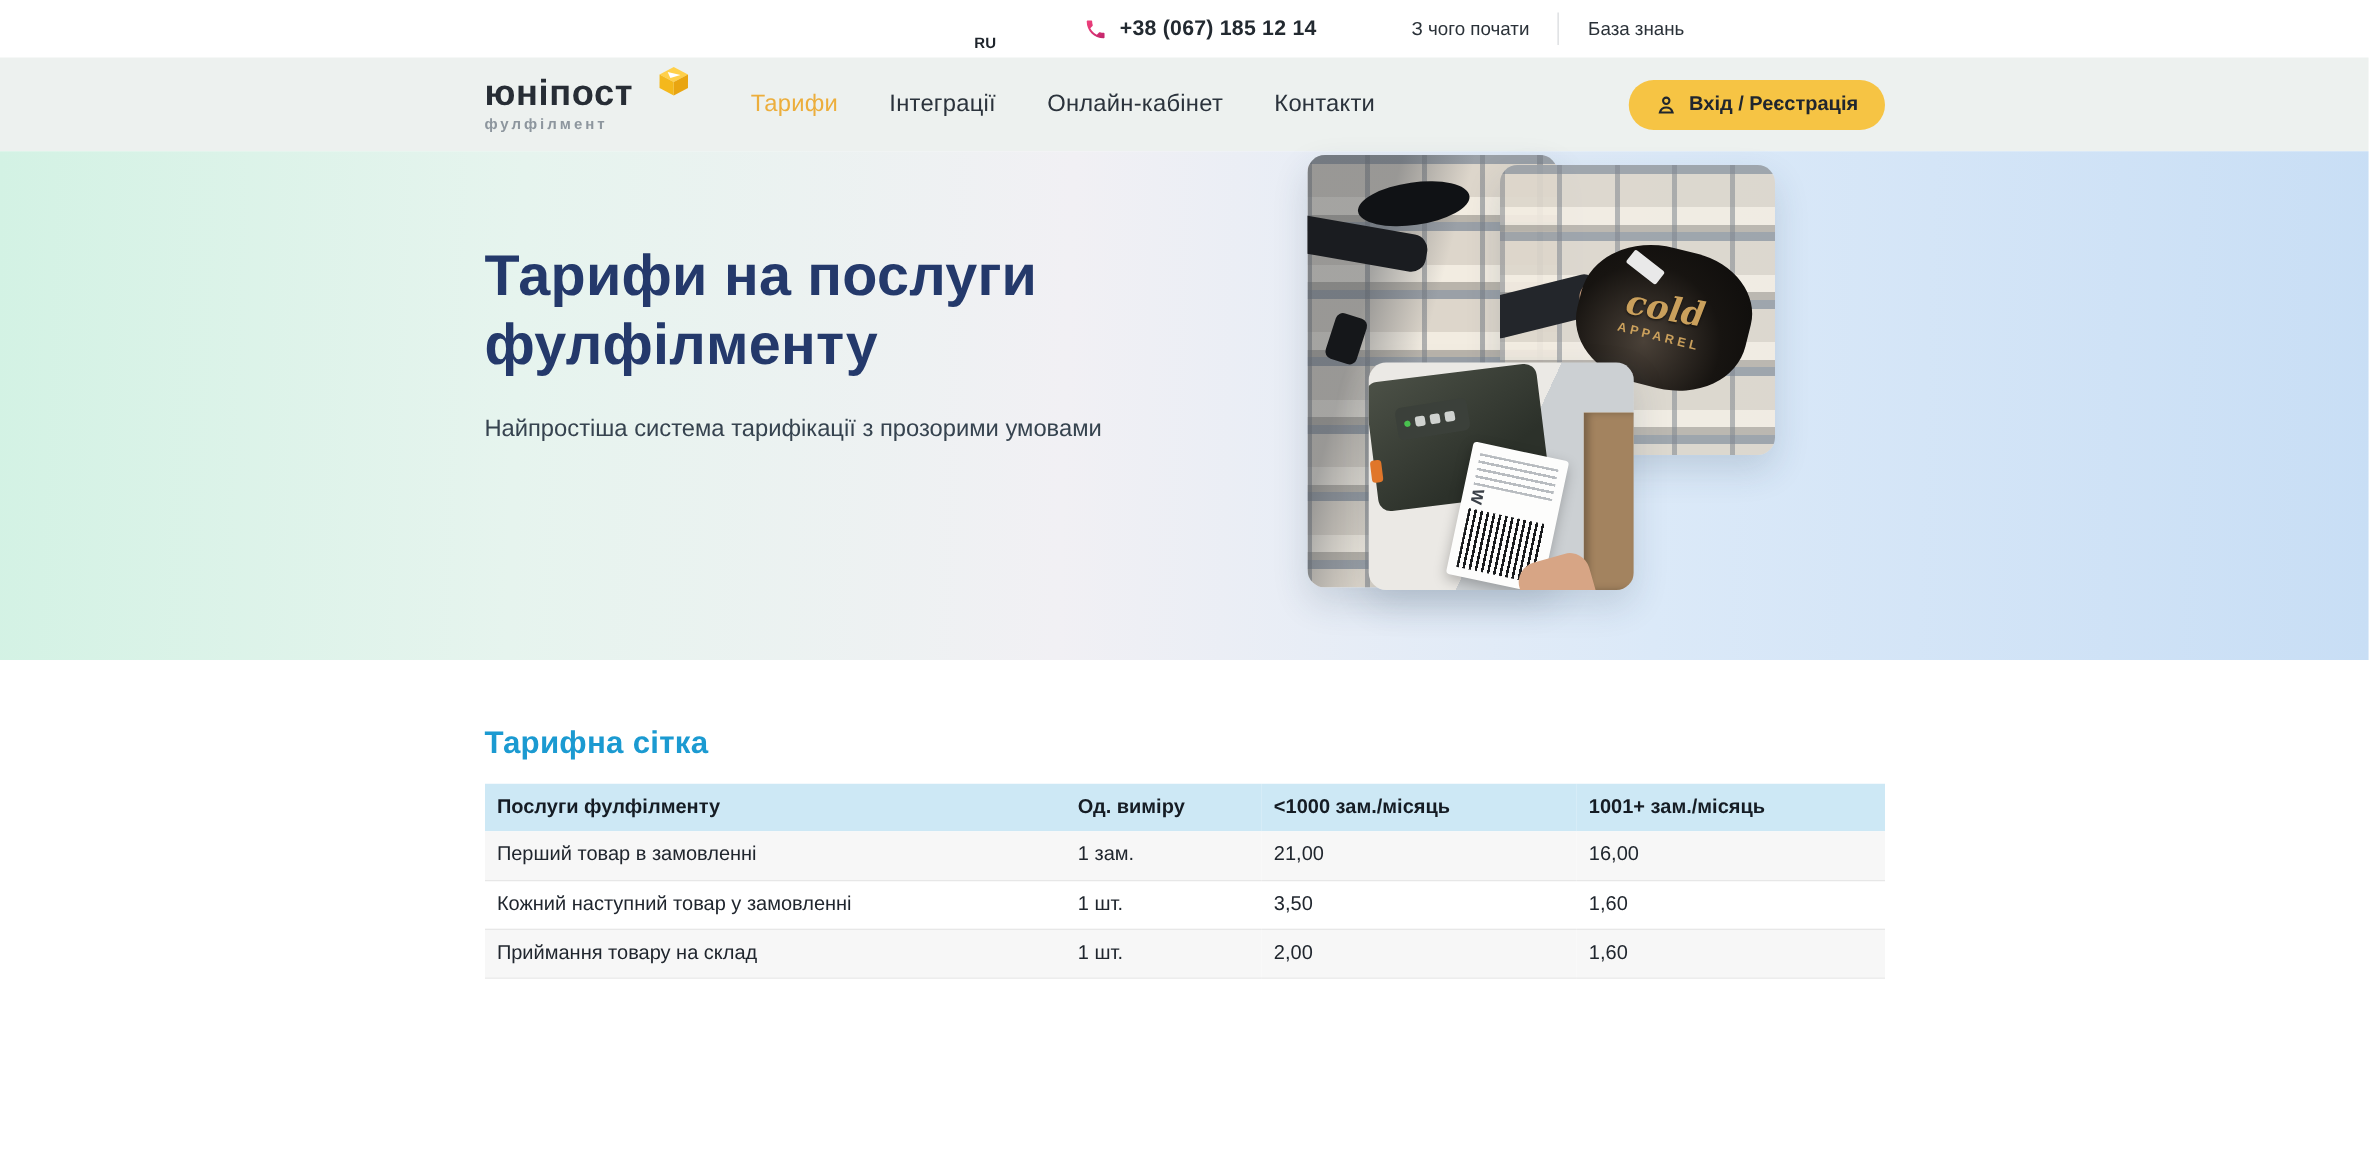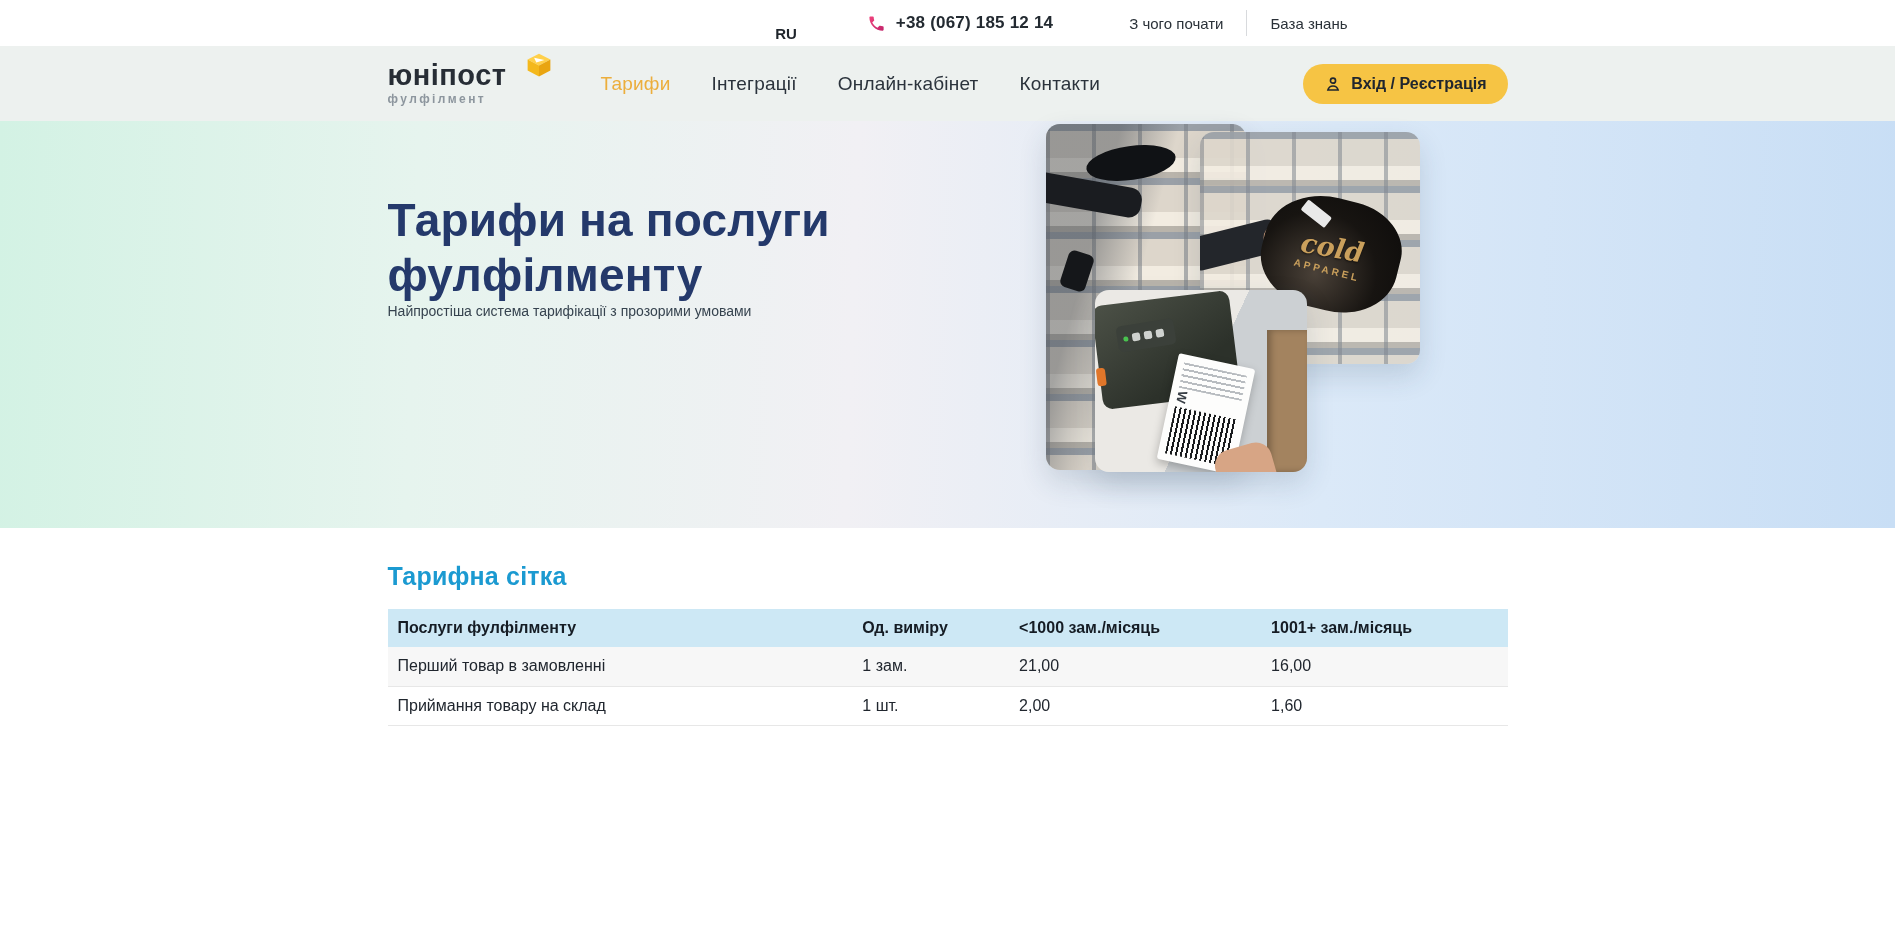--- a/index.html
+++ b/index.html
@@ -3,21 +3,21 @@
 <meta charset="utf-8">
 <style>
   * { margin:0; padding:0; box-sizing:border-box; }
   html,body { width:1895px; height:938px; overflow:hidden; background:#fff;
     font-family:"Liberation Sans", sans-serif; }
   .container { width:1120px; margin:0 auto; position:relative; }
 
   
   .topbar { height:46px; background:#ffffff; }
   .topbar-inner { height:46px; display:flex; align-items:center; justify-content:flex-end; padding-right:160px; }
-  .lang { font-size:15px; font-weight:700; color:#1e242b; margin-right:70px; cursor:pointer;margin-top:21px; }
+  .lang { font-size:12px; font-weight:700; color:#1e242b; margin-right:70px; cursor:pointer;margin-top:21px; }
   .phone-group { display:flex; align-items:center; gap:10px; margin-right:76px; }
   .phone-group svg { width:19px; height:19px; }
   .phone-number { font-size:17px; font-weight:600; color:#232a31; letter-spacing:.2px; }
   .top-link { font-size:15px; color:#2a3138; cursor:pointer;text-align:center; }
   .top-divider { width:1px; height:26px; background:#d8dadd; margin:0 23px; }
 
   
   .header { height:75px; background:#edf1ef; }
   .header-inner { height:75px; display:flex; align-items:center; }
   .logo { position:relative; display:flex; flex-direction:column; cursor:pointer; width:150px; }
@@ -30,21 +30,21 @@
   .login-btn { margin-left:auto; display:flex; align-items:center; gap:9px; background:#f6c444;
     border:none; border-radius:24px; padding:11px 21px; font-size:16px; font-weight:700;
     color:#20262e; cursor:pointer; font-family:"Liberation Sans", sans-serif; }
   .login-btn svg { width:18px; height:18px; }
 
   
   .hero { height:407px; position:relative;
     background:linear-gradient(92deg,#d3f2e4 0%,#e6f4ee 22%,#f1f0f4 45%,#dbe9f8 70%,#c8def5 100%); }
   .hero-text { padding-top:72px; max-width:580px; }
   .hero-title { font-size:46px; line-height:1.2; font-weight:800; color:#24396b; letter-spacing:.2px; }
-  .hero-sub { font-size:14px; color:#36434f; }
+  .hero-sub { margin-top:30px; font-size:19px; color:#36434f; }
 
   
   .photo { position:absolute; border-radius:14px; overflow:hidden;
     box-shadow:0 12px 28px rgba(40,60,90,.16); }
   .shelves { position:absolute; inset:0;
     background:
       repeating-linear-gradient(90deg, rgba(120,126,134,.55) 0 4px, rgba(0,0,0,0) 4px 46px),
       repeating-linear-gradient(180deg, #9aa0a7 0 7px, #ddd6cb 7px 34px, #f2ece1 34px 48px, #b9b4ab 48px 54px);
   }
   .shelves.light { opacity:.92; }
@@ -88,21 +88,21 @@
     padding:8px 7px; }
   .label-lines { height:26px;
     background:repeating-linear-gradient(180deg,#b8bcc0 0 2px, rgba(0,0,0,0) 2px 6px); }
   .label-w { font-size:13px; font-weight:800; color:#3a4047; transform:rotate(90deg); width:14px; margin:2px 0 0 -2px; }
   .barcode { margin-top:2px; height:48px;
     background:repeating-linear-gradient(90deg,#191b1d 0 2px, rgba(0,0,0,0) 2px 5px); }
   .hand2 { position:absolute; right:34px; bottom:-10px; width:58px; height:36px; background:#d7a585;
     border-radius:16px 16px 0 0; transform:rotate(-16deg); }
 
   
-  .white-section { background:#fff; padding-top:34px; }
+  .white-section { background:#fff; padding-top:52px; }
   .section-title { font-size:25px; font-weight:800; color:#1b9ad1; letter-spacing:.2px; }
   .price-table { width:100%; border-collapse:collapse; table-layout:fixed; margin-top:18px; }
   .price-table col.c1 { width:41.5%; } .price-table col.c2 { width:14%; }
   .price-table col.c3 { width:22.5%; } .price-table col.c4 { width:22%; }
   .price-table th { background:#cde8f5; text-align:left; font-size:16px; font-weight:800;
     color:#151c24; height:38px; padding:0 0 0 10px; }
   .price-table td { font-size:16px; color:#20262e; height:39px; padding:0 0 0 10px;
     border-bottom:1px solid #e7e7e7; }
   .price-table tbody tr:nth-child(odd) { background:#f7f7f7; }
   .calc-title { margin-top:53px; font-size:26px; font-weight:800; color:#1b85b8; letter-spacing:.2px; }
@@ -226,20 +226,26 @@
         </tr>
       </thead>
       <tbody>
         <tr>
           <td>Перший товар в замовленні</td>
           <td>1 зам.</td>
           <td>21,00</td>
           <td>16,00</td>
         </tr>
         <tr>
+          <td>Кожний наступний товар у замовленні</td>
+          <td>1 шт.</td>
+          <td>3,50</td>
+          <td>1,60</td>
+        </tr>
+        <tr>
           <td>Приймання товару на склад</td>
           <td>1 шт.</td>
           <td>2,00</td>
           <td>1,60</td>
         </tr>
       </tbody>
     </table>
 
   </div>
 </div>

